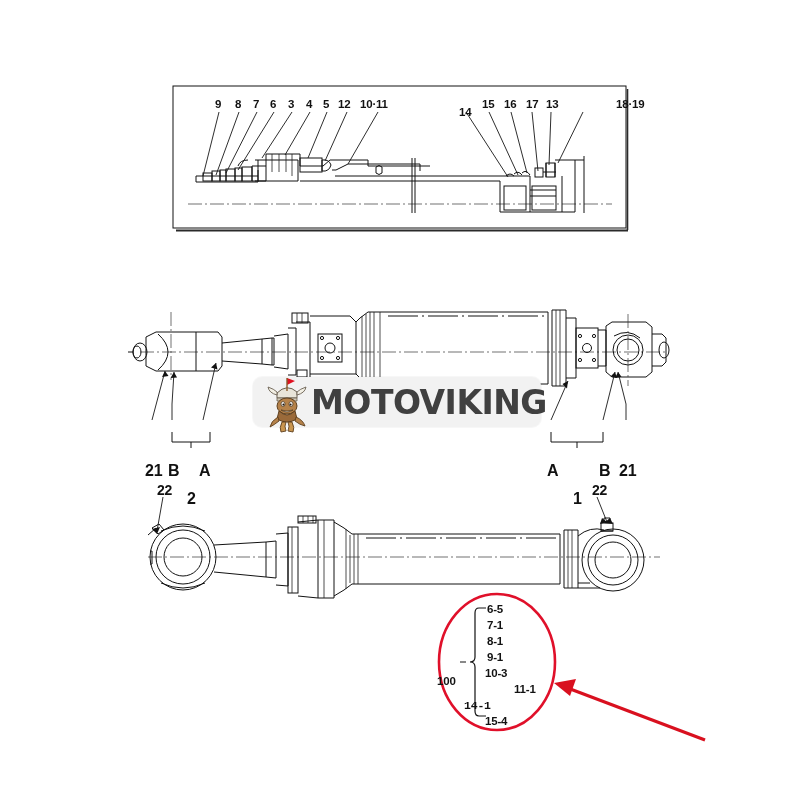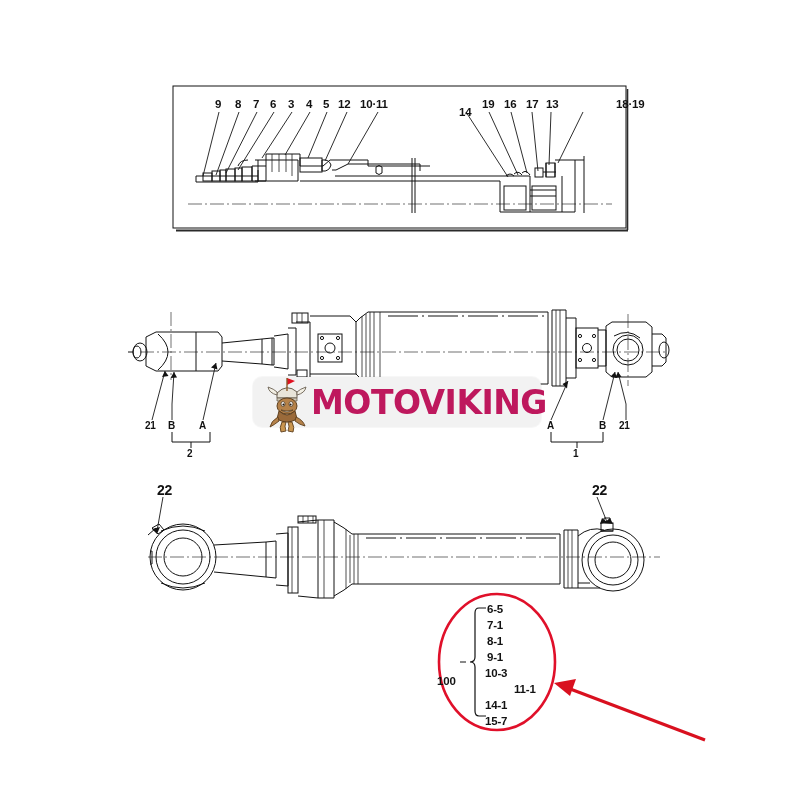--- a/index.html
+++ b/index.html
@@ -28,21 +28,21 @@
   .lbl {
     position: absolute;
     font-family: "Liberation Sans", sans-serif;
     font-weight: bold;
     color: #111111;
     white-space: nowrap;
     line-height: 1;
     letter-spacing: -0.2px;
   }
   .lbl-top { font-size: 11.5px; }
-  .lbl-mid { font-size: 10px; }
+  .lbl-mid { font-size: 16px; margin-top: 42px; }
   .lbl-eye { font-size: 14px; }
   .lbl-cal { font-size: 11.5px; color:#121212; }
   .lbl-cal-100 { font-size: 11.5px; color:#121212; }
 
   
   #watermark {
     position: absolute;
     left: 253px;
     top: 377px;
     width: 288px;
@@ -51,21 +51,21 @@
     border-radius: 9px;
     display: flex;
     align-items: center;
     box-shadow: 0 0 0 1px rgba(0,0,0,0.03);
   }
   #watermark .wm-text {
     font-family: "DejaVu Sans", sans-serif;
     font-weight: bold;
     font-size: 33px;
     letter-spacing: -0.5px;
-    color: #be185d;
+    color: #404040;
     margin-left: 58px;
     line-height: 1;
   }
   #wm-logo {
     position: absolute;
     left: 8px;
     top: 0px;
     width: 56px;
     height: 56px;
   }
@@ -350,21 +350,21 @@
   <div class="lbl lbl-top" style="left:235px; top:99px;">8</div>
   <div class="lbl lbl-top" style="left:253px; top:99px;">7</div>
   <div class="lbl lbl-top" style="left:270px; top:99px;">6</div>
   <div class="lbl lbl-top" style="left:288px; top:99px;">3</div>
   <div class="lbl lbl-top" style="left:306px; top:99px;">4</div>
   <div class="lbl lbl-top" style="left:323px; top:99px;">5</div>
   <div class="lbl lbl-top" style="left:338px; top:99px;">12</div>
   <div class="lbl lbl-top" style="left:360px; top:99px;">10·11</div>
 
   <div class="lbl lbl-top" style="left:459px; top:99px;margin-top:8px;">14</div>
-  <div class="lbl lbl-top" style="left:482px; top:99px;">19</div>
+  <div class="lbl lbl-top" style="left:482px; top:99px;">15</div>
   <div class="lbl lbl-top" style="left:504px; top:99px;">16</div>
   <div class="lbl lbl-top" style="left:526px; top:99px;">17</div>
   <div class="lbl lbl-top" style="left:546px; top:99px;">13</div>
   <div class="lbl lbl-top" style="left:568px; top:99px;margin-left:48px;">18·19</div>
 
   <div class="lbl lbl-mid" style="left:145px; top:421px;">21</div>
   <div class="lbl lbl-mid" style="left:168px; top:421px;">B</div>
   <div class="lbl lbl-mid" style="left:199px; top:421px;">A</div>
   <div class="lbl lbl-mid" style="left:187px; top:449px;">2</div>
 
@@ -376,22 +376,22 @@
   <div class="lbl lbl-eye" style="left:157px; top:483px;">22</div>
   <div class="lbl lbl-eye" style="left:592px; top:483px;">22</div>
 
   <div class="lbl lbl-cal-100" style="left:437px; top:676px;">100</div>
   <div class="lbl lbl-cal" style="left:487px; top:604px;">6-5</div>
   <div class="lbl lbl-cal" style="left:487px; top:620px;">7-1</div>
   <div class="lbl lbl-cal" style="left:487px; top:636px;">8-1</div>
   <div class="lbl lbl-cal" style="left:487px; top:652px;">9-1</div>
   <div class="lbl lbl-cal" style="left:485px; top:668px;">10-3</div>
   <div class="lbl lbl-cal" style="left:485px; top:684px;margin-left:29px;">11-1</div>
-  <div class="lbl lbl-cal" style="left:485px; top:700px;">14-1</div>
-  <div class="lbl lbl-cal" style="left:485px; top:716px;">15-7</div>
+  <div class="lbl lbl-cal" style="left:464px; top:700px;font-family:Liberation Mono, monospace;">14-1</div>
+  <div class="lbl lbl-cal" style="left:485px; top:716px;">15-4</div>
 
   <div id="watermark">
     <svg id="wm-logo" viewBox="0 0 56 56">
 
       <path d="M16,16 q10,-10 20,-1 l0,6 l-20,0 Z" fill="#e8e4d8" stroke="#6b6152" stroke-width="1"></path>
       <path d="M16,21 l20,0 l0,3 l-20,0 Z" fill="#cfc7b5" stroke="#6b6152" stroke-width="0.8"></path>
 
       <path d="M16,18 q-8,-2 -9,-8 q6,2 9,5 Z" fill="#f2efe4" stroke="#6b6152" stroke-width="0.9"></path>
       <path d="M36,18 q8,-2 9,-8 q-6,2 -9,5 Z" fill="#f2efe4" stroke="#6b6152" stroke-width="0.9"></path>
 

